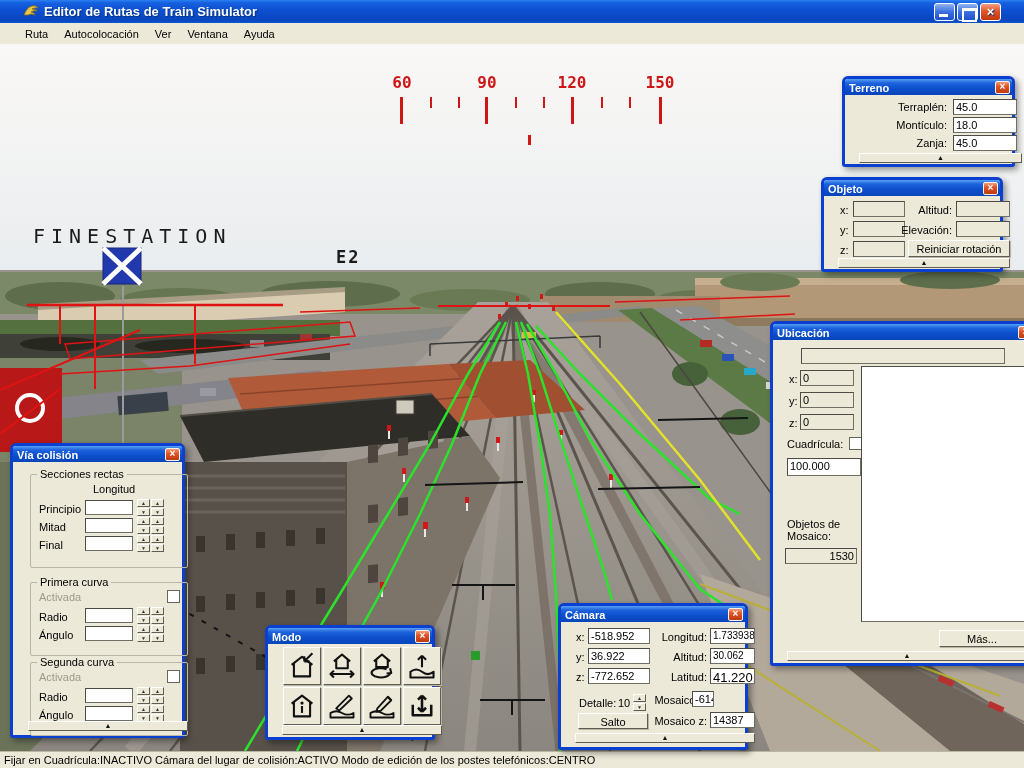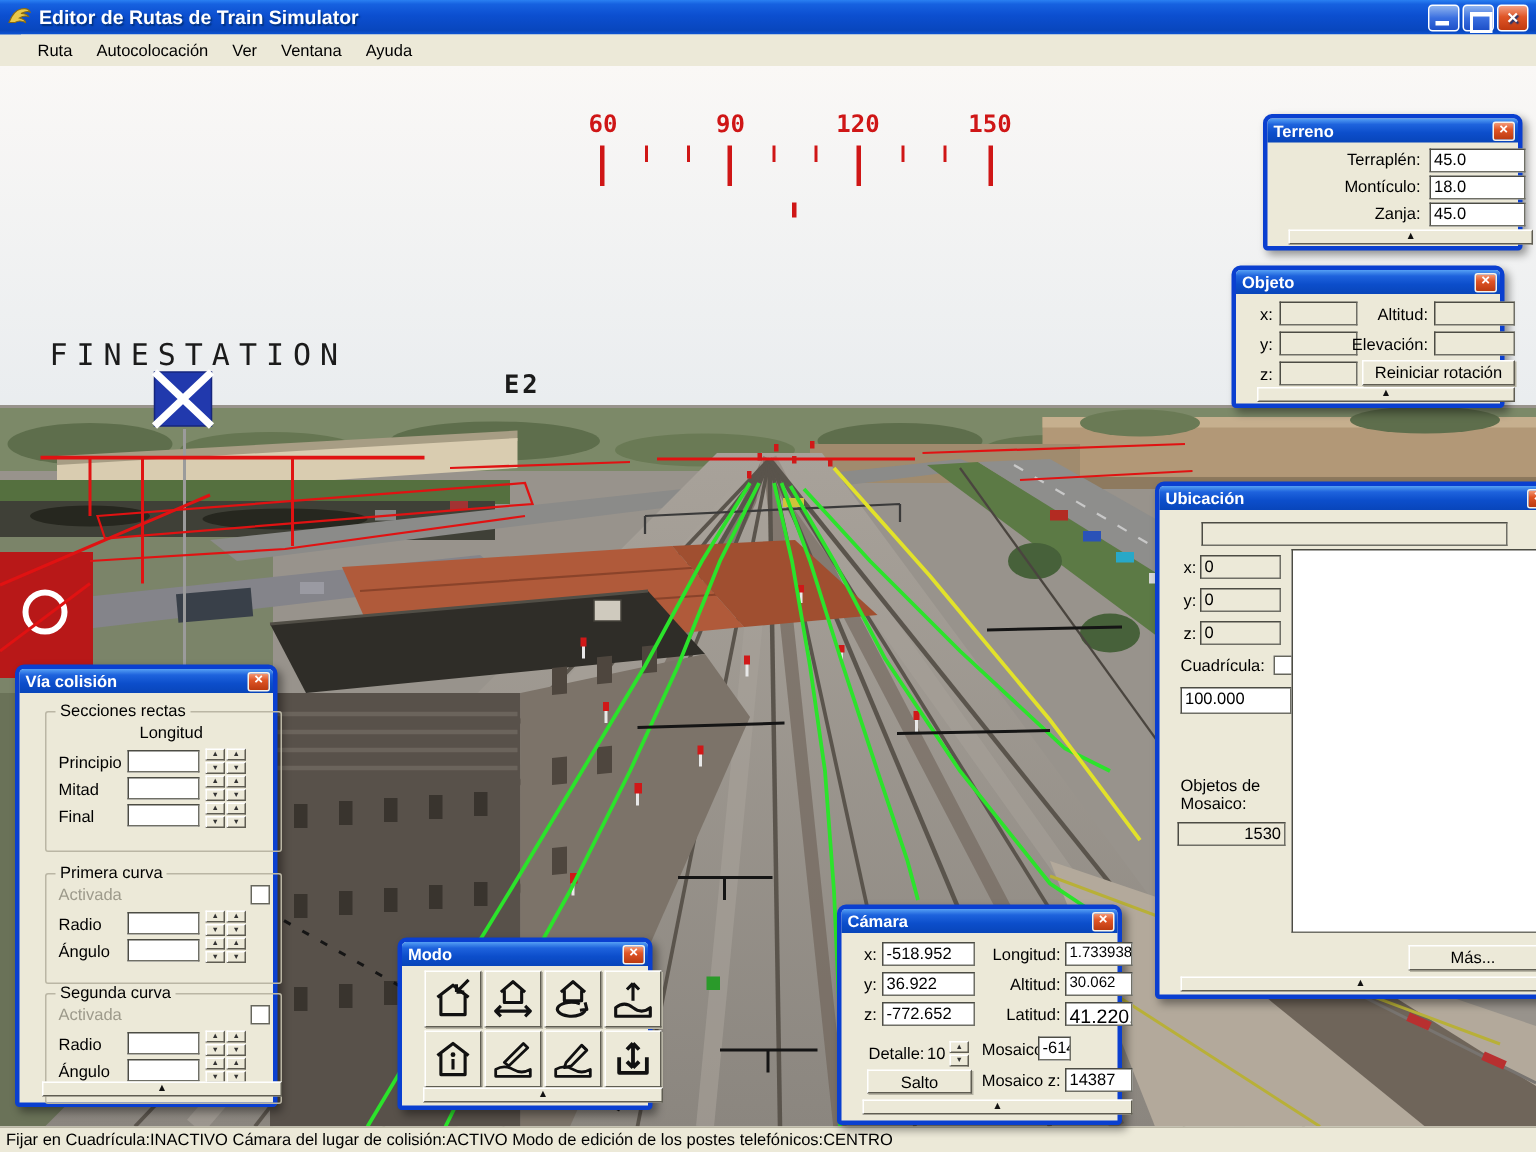--- a/index.html
+++ b/index.html
@@ -2,21 +2,21 @@
 <html><head>
 <meta charset="utf-8">
 <style>
   * { box-sizing: border-box; margin: 0; padding: 0; }
   html,body { width:1024px; height:768px; overflow:hidden; }
   body { font-family:"Liberation Sans",sans-serif; font-size:11px; color:#000; background:#ece9d8; position:relative; }
 
   
   .titlebar { position:absolute; left:0; top:0; width:1024px; height:23px;
     background:linear-gradient(180deg,#2a80f2 0%,#1661e0 12%,#0c4fd0 45%,#0846bd 88%,#0e55d4 100%);
-    display:flex; align-items:center; padding:0 5px; color:#fff; font-weight:bold; font-size:13px;
+    display:flex; align-items:center; padding:0 23px; color:#fff; font-weight:bold; font-size:13px;
     text-shadow:1px 1px 1px #00317e; }
   .app-icon { width:16px; height:16px; margin-right:5px; flex:0 0 auto; }
   .win-btns { margin-left:auto; display:flex; gap:2px; }
   .win-btn { width:21px; height:18px; border:1px solid #fff; border-radius:3px;
     background:linear-gradient(180deg,#8fb4ef 0%,#3a6fe0 50%,#1e50c8 100%); position:relative; }
   .win-btn.min::after { content:""; position:absolute; left:4px; bottom:3px; width:9px; height:3px; background:#fff; }
   .win-btn.max::after { content:""; position:absolute; left:4px; top:4px; width:11px; height:9px; border:2px solid #fff; border-top-width:3px; }
   .win-btn.close { background:linear-gradient(180deg,#f2a084 0%,#e05526 45%,#c03a10 100%); color:#fff;
     font-weight:bold; text-align:center; line-height:15px; font-size:13px; }
   .menubar { position:absolute; left:0; top:23px; width:1024px; height:21px; background:#ece9d8;

